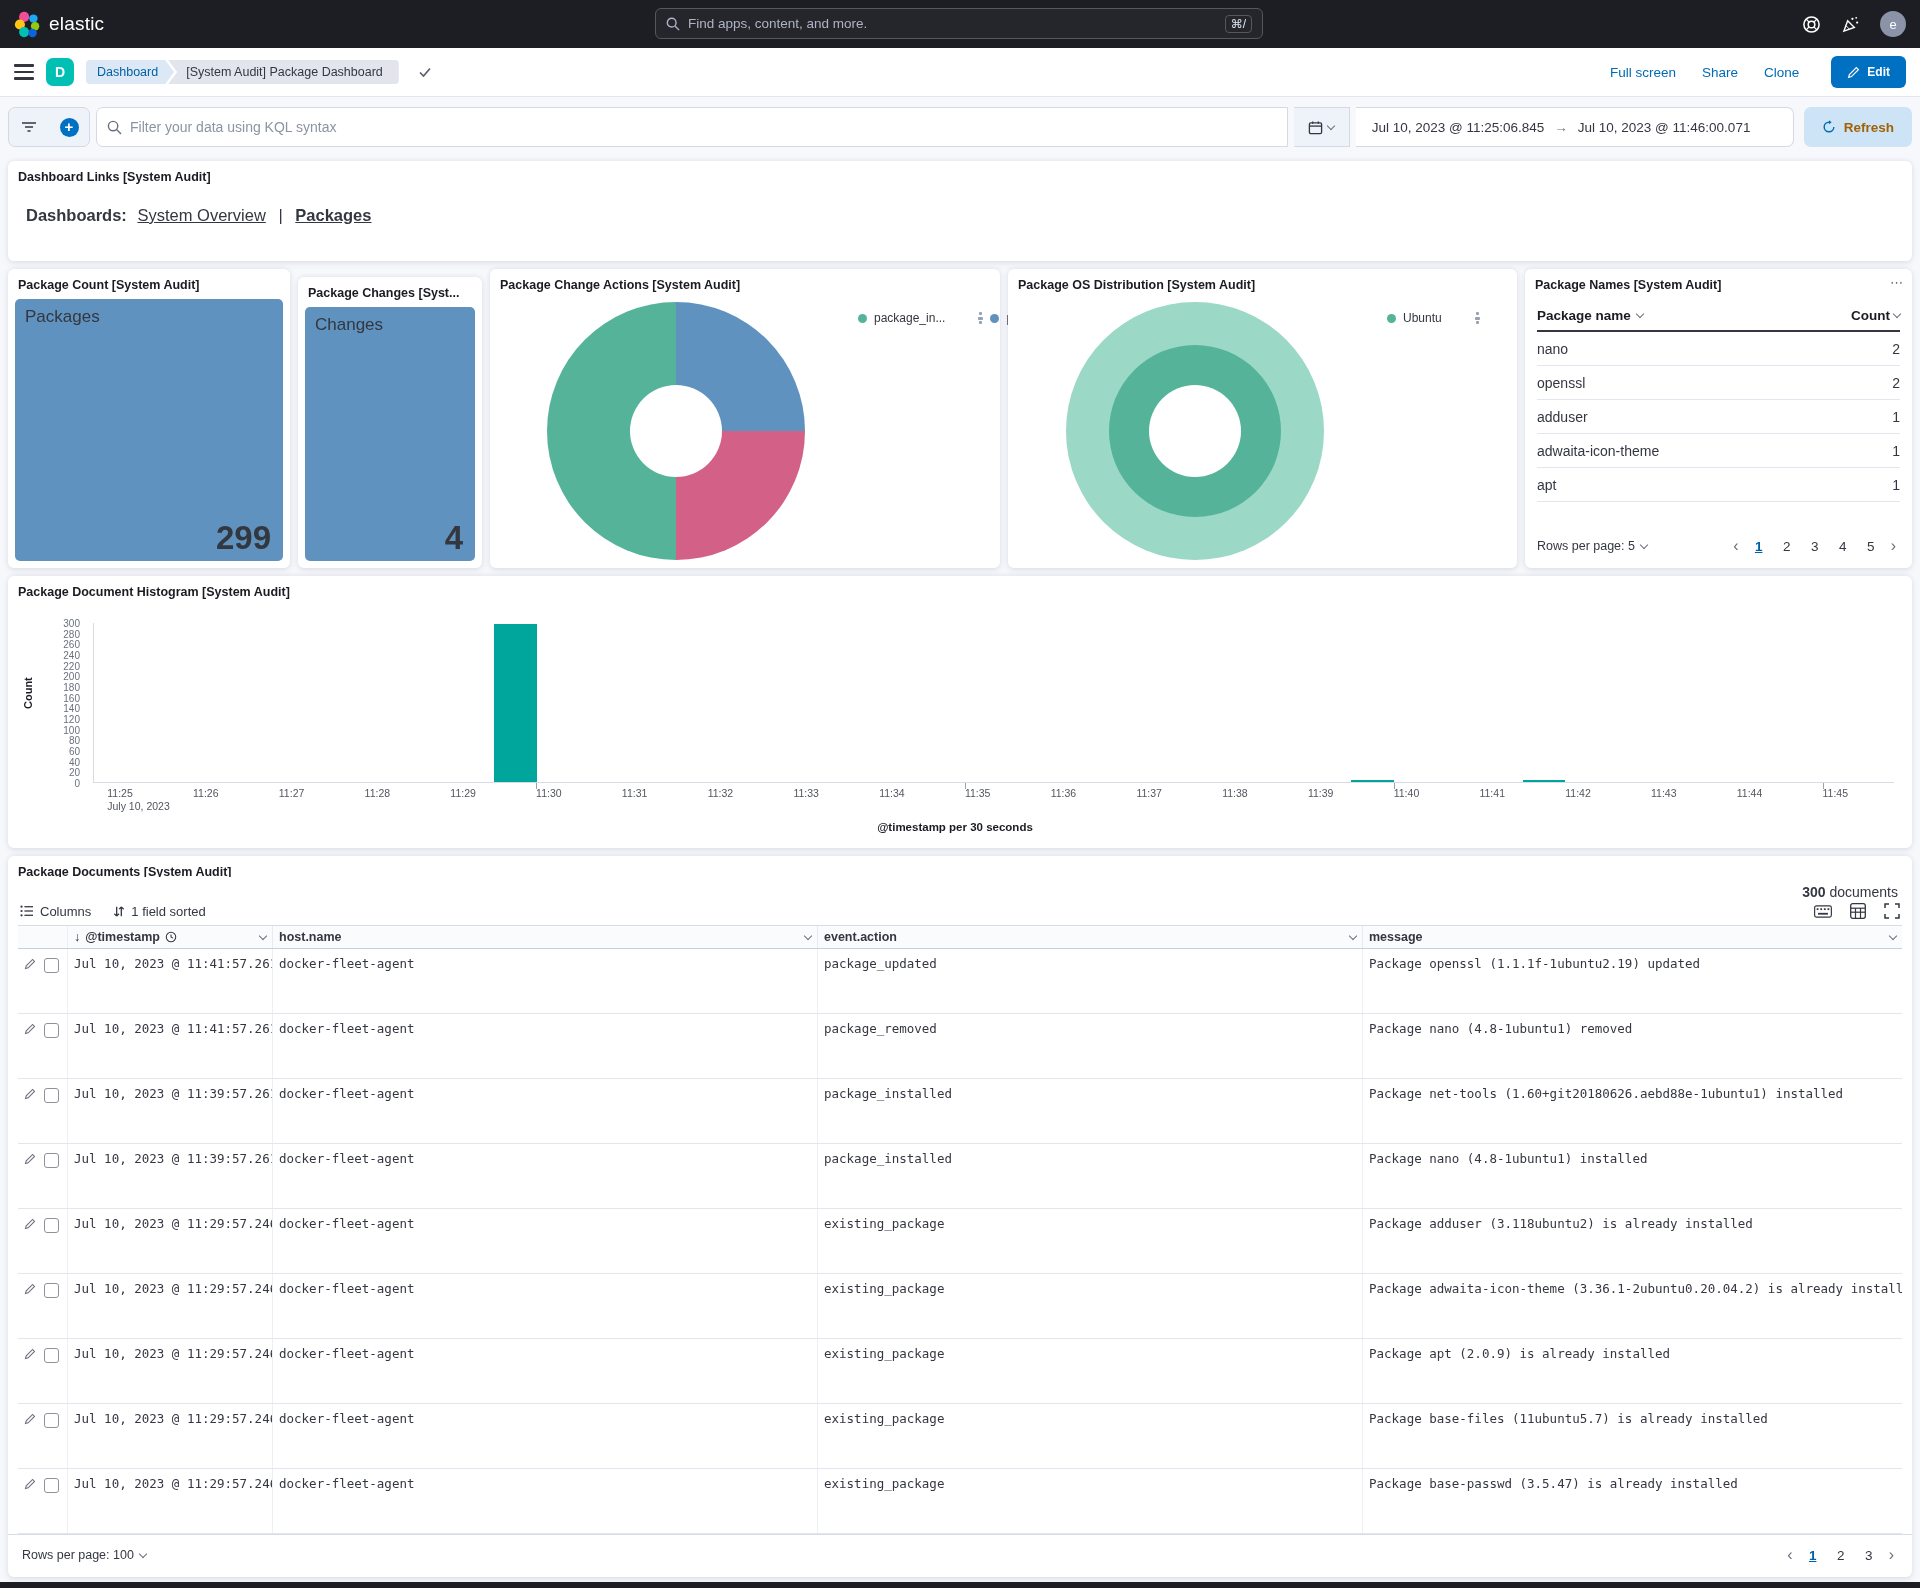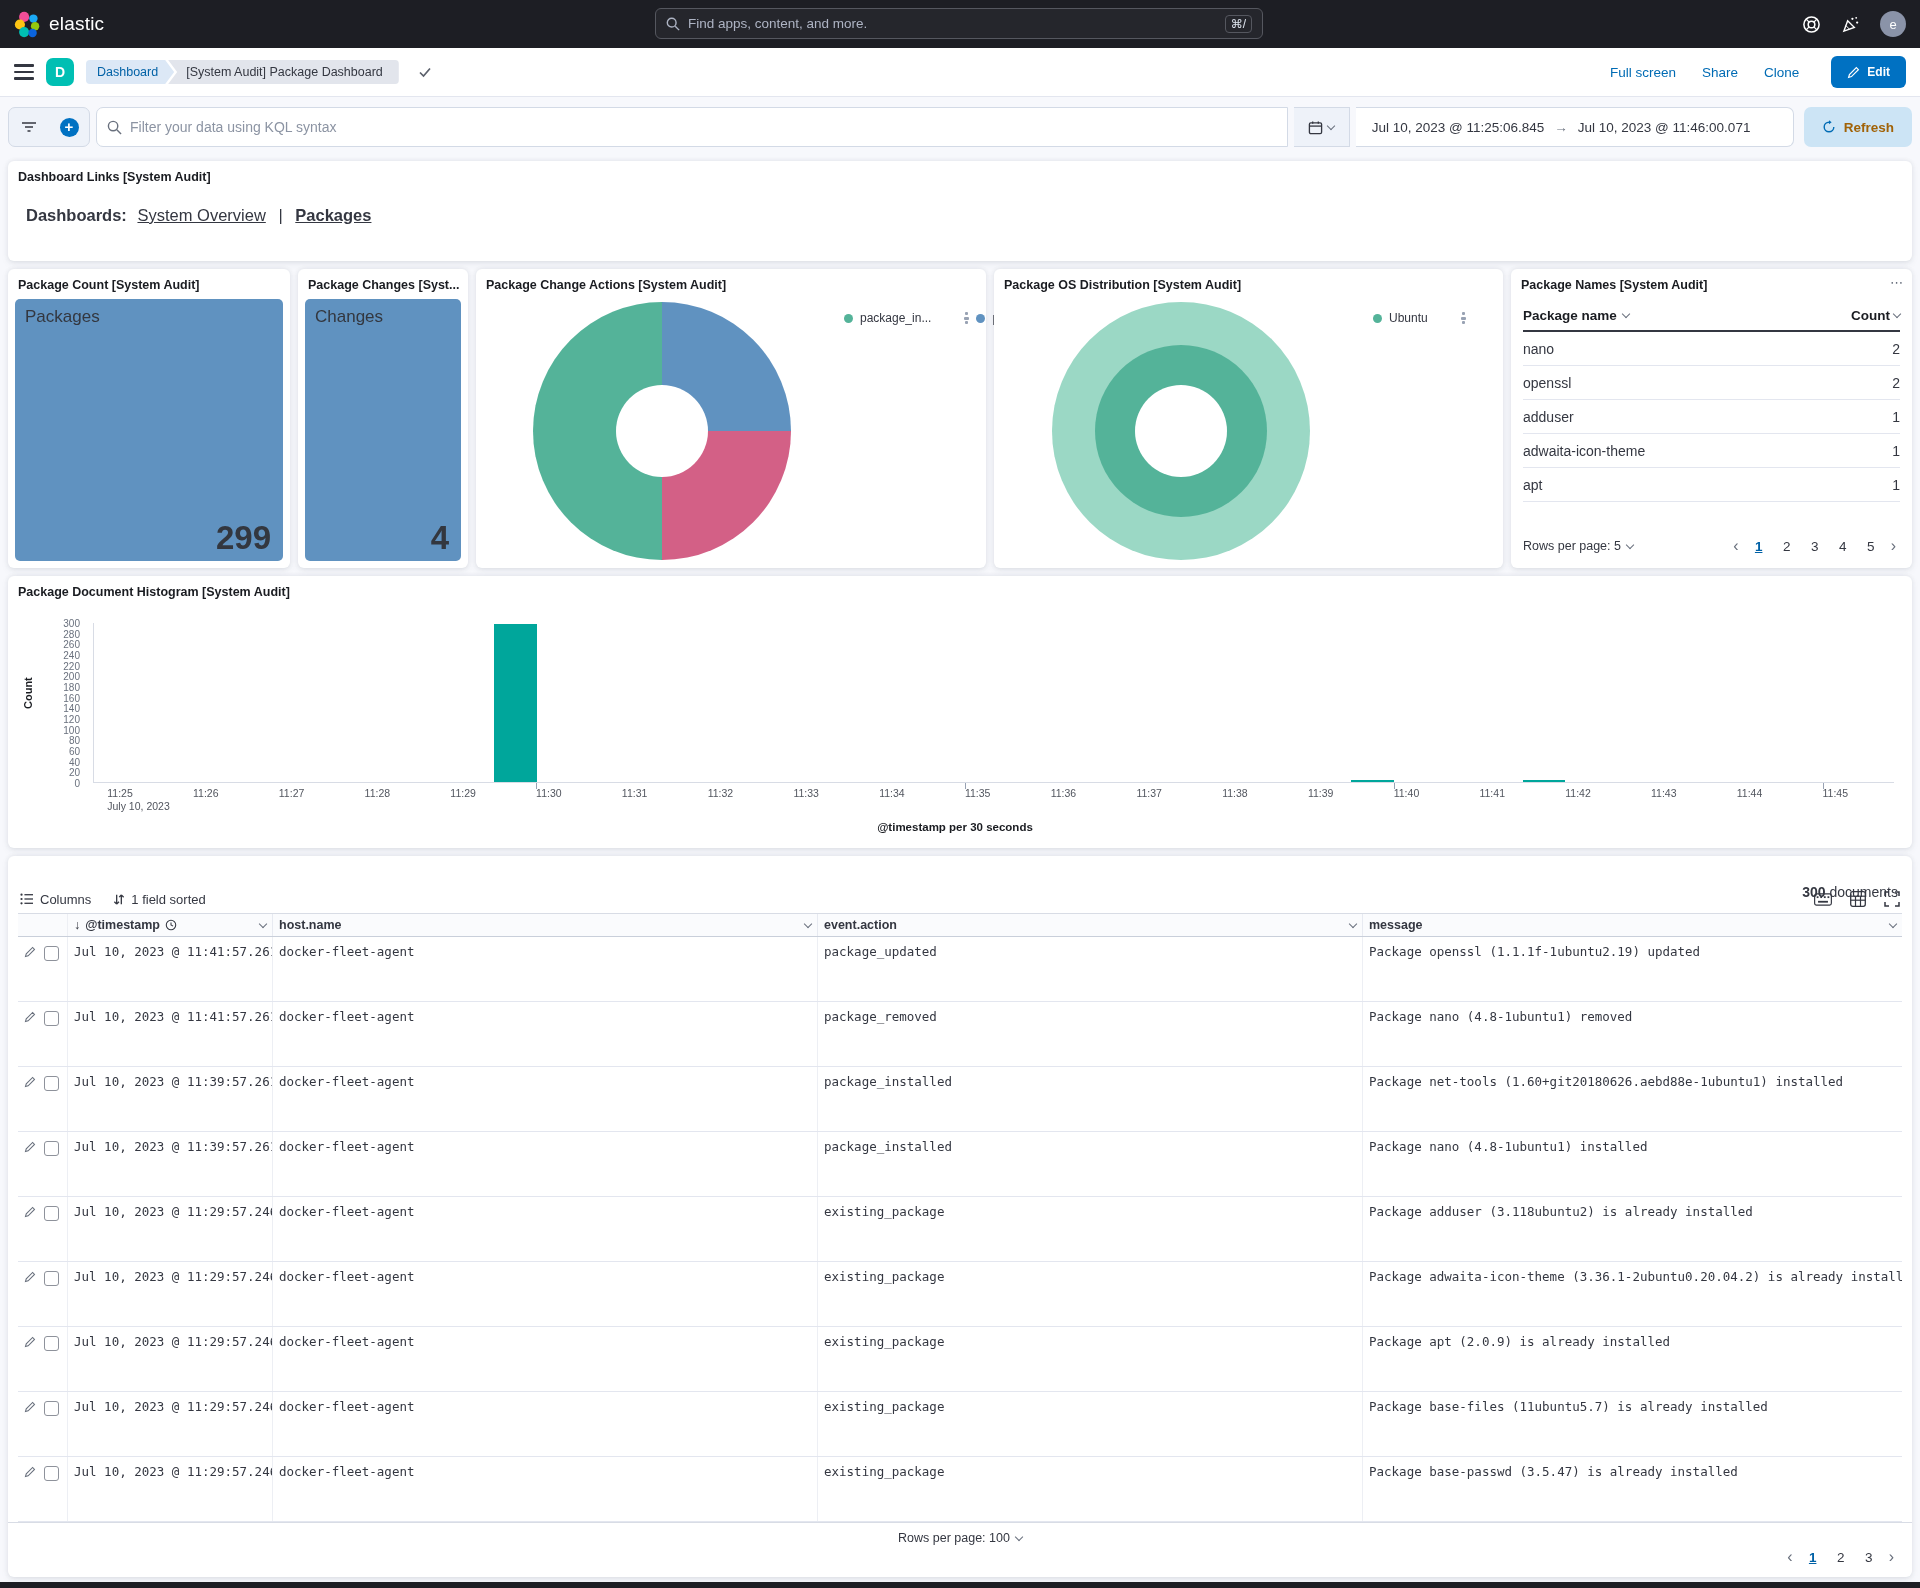--- a/index.html
+++ b/index.html
@@ -57,21 +57,21 @@
   .panel-title { font-size:12.5px; font-weight:700; color:#1A1C21; padding:9px 6px 0 10px; white-space:nowrap; overflow:hidden; }
   .links-panel { height:100px; margin-bottom:8px; }
   .links-line { padding:22px 10px 0 18px; font-size:16.5px; }
   .links-line b { font-weight:700; }
   .links-line a { color:#343741; text-decoration:underline; cursor:pointer; }
   .links-line .sep { margin:0 8px; color:#343741; }
   .link-current { font-weight:700; }
 
   .row2 { display:flex; gap:8px; margin-bottom:8px; height:299px; }
   .metric-panel { width:282px; display:flex; flex-direction:column; }
-  .metric-panel.small { width:170px; }
+  .metric-panel.small { width:184px;margin-top:8px; }
   .metric-tile { flex:1; margin:7px; border-radius:5px; position:relative; }
   .metric-label { position:absolute; top:8px; left:10px; font-size:17px; color:#33373F; }
   .metric-value { position:absolute; bottom:4px; right:12px; font-size:33px; font-weight:700; color:#33373F; }
 
   .donut-panel { flex-direction:column; }
   .donut-wrap { position:absolute; border-radius:50%; }
   .donut-hole { position:absolute; background:#fff; border-radius:50%; left:50%; top:50%; transform:translate(-50%,-50%); }
   .legend { position:absolute; display:flex; flex-direction:row; gap:7px; }
   .legend-item { display:flex; align-items:center; gap:7px; font-size:12px; color:#343741; cursor:pointer; }
   .legend-dot { width:9px; height:9px; border-radius:50%; flex:none; }
@@ -119,21 +119,21 @@
   .tb-icons svg { cursor:pointer; }
   .grid { margin:0 10px; border-top:1px solid #D8DCE5; }
   .grid-header, .grid-row { display:grid; grid-template-columns:50px 205px 545px 545px 1fr; }
   .grid-header { background:#FAFBFD; border-bottom:1px solid #C9CFDA; }
   .gh-cell { font-size:12.5px; font-weight:700; color:#343741; padding:4px 6px; display:flex; align-items:center; gap:5px; border-right:1px solid #E7EAF1; cursor:pointer; }
   .gh-cell .chev { margin-left:auto; }
   .grid-row { height:65px; border-bottom:1px solid #E3E6EF; }
   .gr-cell { font-size:12.5px; padding:7px 6px; border-right:1px solid #EDEFF4; color:#343741; overflow:hidden; white-space:nowrap; }
   .gr-ctrl { display:flex; align-items:flex-start; gap:8px; padding:9px 4px 0 6px; border-right:1px solid #EDEFF4; }
   .checkbox { width:15px; height:15px; border:1px solid #8E929B; border-radius:3px; background:#fff; flex:none; cursor:pointer; }
-  .docs-footer { margin-top:auto; border-top:1px solid #D8DCE5; display:flex; align-items:center; padding:8px 14px 10px 14px; font-size:12.5px; color:#343741;flex-direction:column; }
+  .docs-footer { margin-top:auto; border-top:1px solid #D8DCE5; display:flex; align-items:center; padding:8px 14px 10px 14px; font-size:12.5px; color:#343741; }
 
   .chev { width:8px; height:8px; border-right:1.6px solid #69707D; border-bottom:1.6px solid #69707D; transform:rotate(45deg); display:inline-block; flex:none; }
   .bottom-strip { position:absolute; left:0; right:0; bottom:0; height:6px; background:#1D1E24; }
   svg { display:block; }
 </style>
 </head>
 <body>
 
 <header class="topbar">
   <div class="brand">

